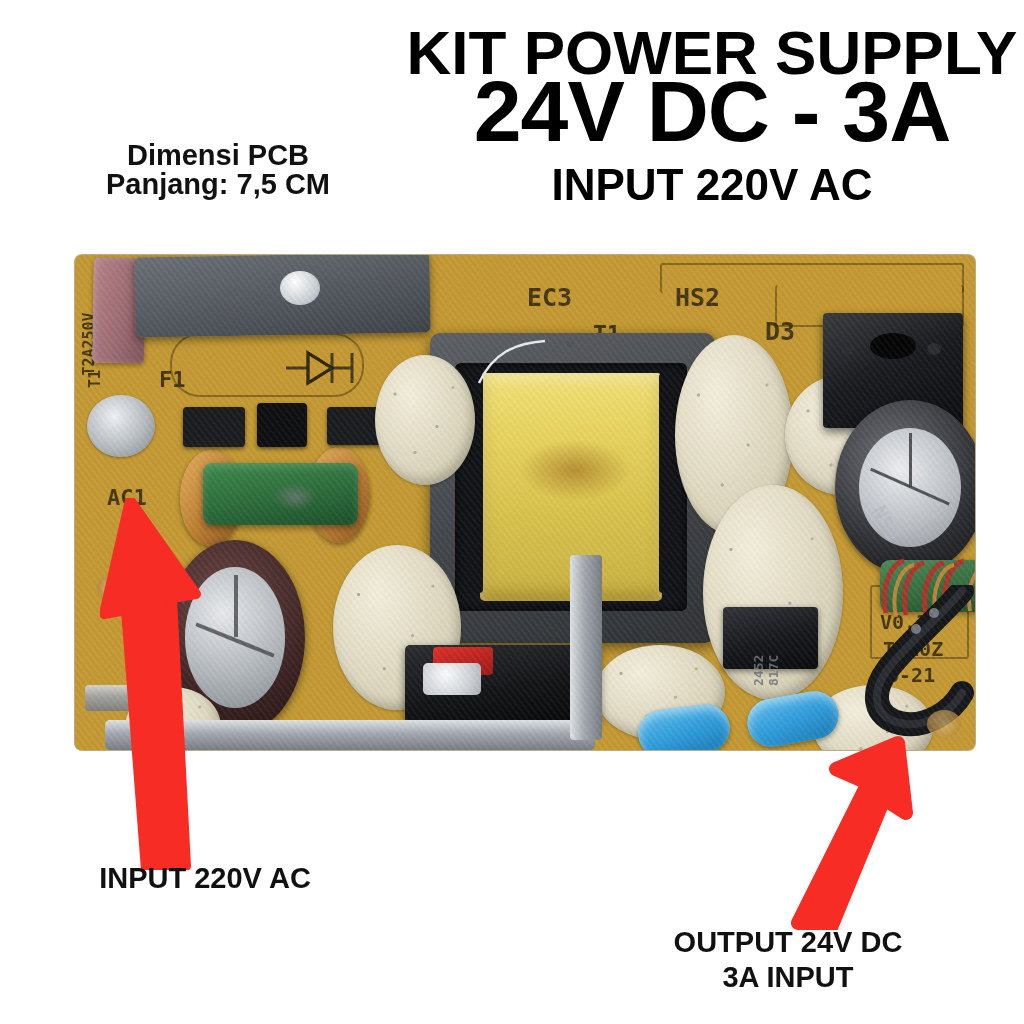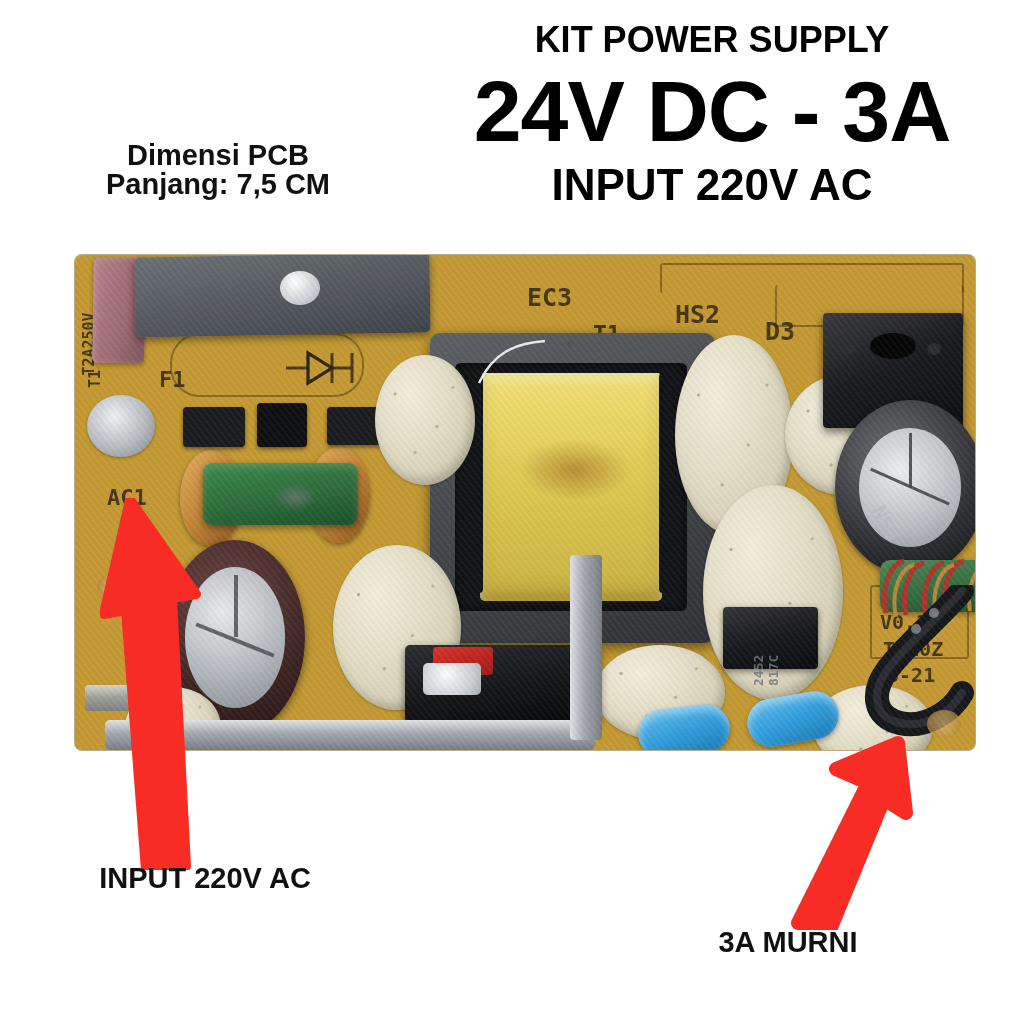--- a/index.html
+++ b/index.html
@@ -8,21 +8,21 @@
     width:1024px;height:1024px;
     background:#ffffff;
     font-family:"Liberation Sans", sans-serif;
     overflow:hidden;
     position:relative;
   }
   #stage{position:relative;width:1024px;height:1024px;overflow:hidden;background:#fff;}
 
   
   .hdr{position:absolute;text-align:center;color:#000;font-weight:bold;letter-spacing:-0.5px;line-height:1;}
-  #hdr-line1{left:402px;top:22px;width:620px;font-size:36px;letter-spacing:0px;}
+  #hdr-line1{left:402px;top:22px;width:620px;font-size:62px;letter-spacing:0px;}
   #hdr-line2{left:392px;top:68px;width:640px;font-size:86px;letter-spacing:-1px;}
   #hdr-line3{left:402px;top:163px;width:620px;font-size:44px;letter-spacing:0px;}
 
   
   .dim{position:absolute;text-align:center;color:#111;font-weight:bold;font-size:29px;line-height:1.17;width:300px;left:68px;}
   #dim-0{top:139px;}
   #dim-1{top:168px;}
   #dim-2{top:203px;}
 
   
@@ -103,21 +103,21 @@
       <path d="M28 6 L52 21 L28 36 Z" fill="none" stroke="#2b2212" stroke-width="3" opacity=".8"></path>
     </svg>
 
     <div class="silk" style="left:-18px;top:80px;font-size:15px;transform:rotate(-90deg);transform-origin:50% 50%;">T2A250V</div>
     <div class="silk" style="left:11px;top:115px;font-size:15px;transform:rotate(-90deg);transform-origin:50% 50%;">T1</div>
     <div class="silk" style="left:84px;top:112px;font-size:22px;">F1</div>
     <div class="silk" style="left:32px;top:230px;font-size:22px;">AC1</div>
     <div class="silk" style="left:313px;top:48px;font-size:21px;transform:rotate(-90deg);transform-origin:50% 50%;">CX1</div>
     <div class="silk" style="left:452px;top:28px;font-size:25px;">EC3</div>
     <div class="silk" style="left:518px;top:66px;font-size:23px;">T1.</div>
-    <div class="silk" style="left:600px;top:45px;font-size:25px;">HS2</div>
+    <div class="silk" style="left:600px;top:28px;font-size:25px;">HS2</div>
     <div class="silk" style="left:690px;top:62px;font-size:25px;">D3</div>
     <div class="silk" style="left:805px;top:355px;font-size:20px;">V0.3</div>
     <div class="silk" style="left:808px;top:382px;font-size:20px;">T 10Z</div>
     <div class="silk" style="left:800px;top:408px;font-size:20px;">08-21</div>
 
     <div class="cmp" style="left:18px;top:3px;width:52px;height:105px;border-radius:5px;
                 background:linear-gradient(105deg,#b5848a,#9c6b72 60%,#7e545c);
                 box-shadow:0 2px 5px rgba(0,0,0,.35), inset 2px 0 6px rgba(255,255,255,.18);
                 transform:rotate(1deg);"></div>
     <div class="cmp" style="left:60px;top:0px;width:295px;height:80px;border-radius:6px;
@@ -263,16 +263,17 @@
 
   <div class="callout" id="call-left">
     <div>INPUT 220V AC</div>
   </div>
 
   <svg class="arrow" style="left:790px;top:725px;" width="140" height="205" viewBox="0 0 140 205">
     <path d="M8 198 L78 58 L46 44 L108 18 L116 88 L94 74 L40 205 Z" fill="#F72C25" stroke="#F72C25" stroke-width="14" stroke-linejoin="round"></path>
   </svg>
 
   <div class="callout" id="call-right">
-    <div>3A MURNI</div>
+    <div>OUTPUT 24V DC</div>
+    <div>3A INPUT</div>
   </div>
 
 </div>
 
 </body></html>

